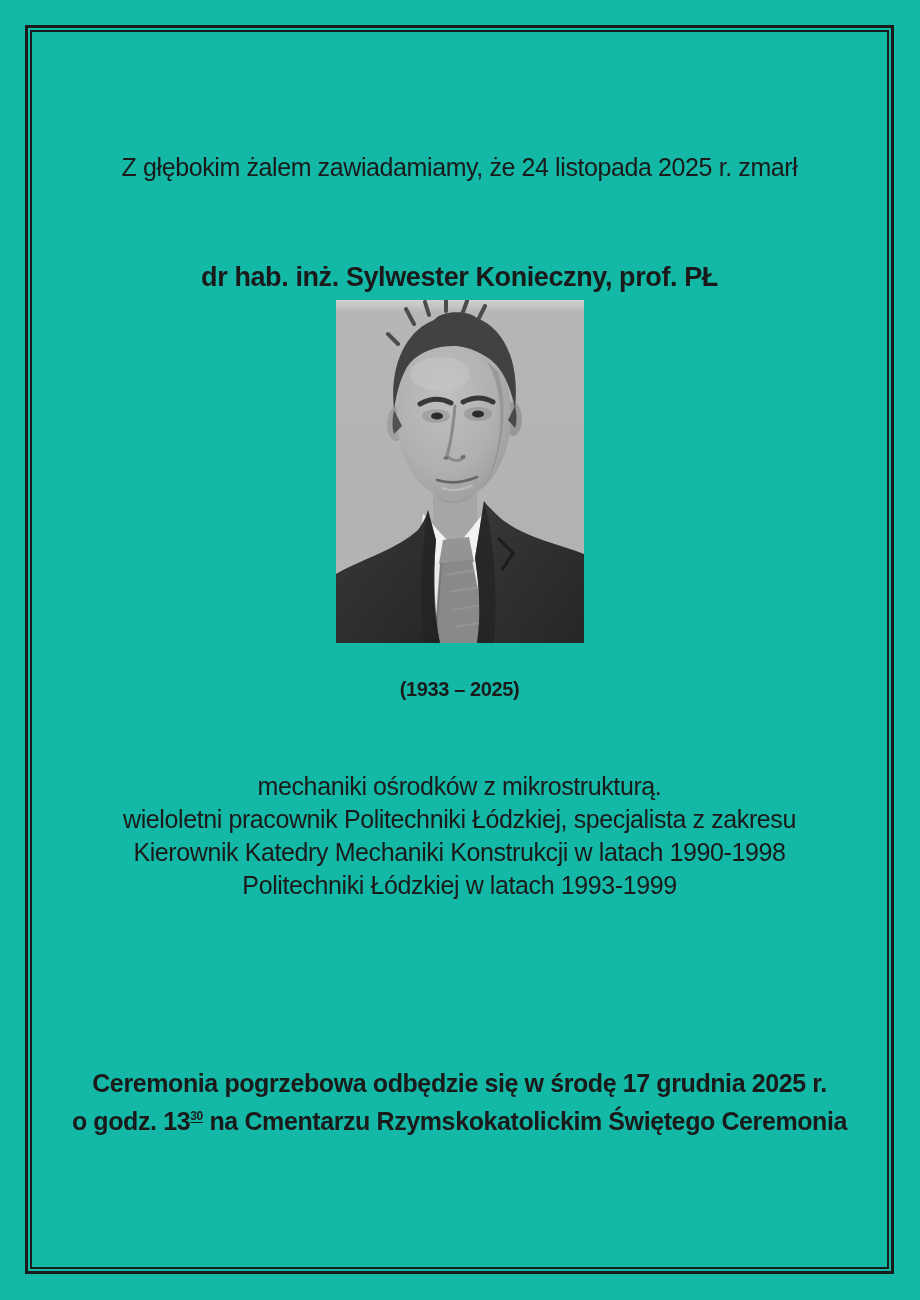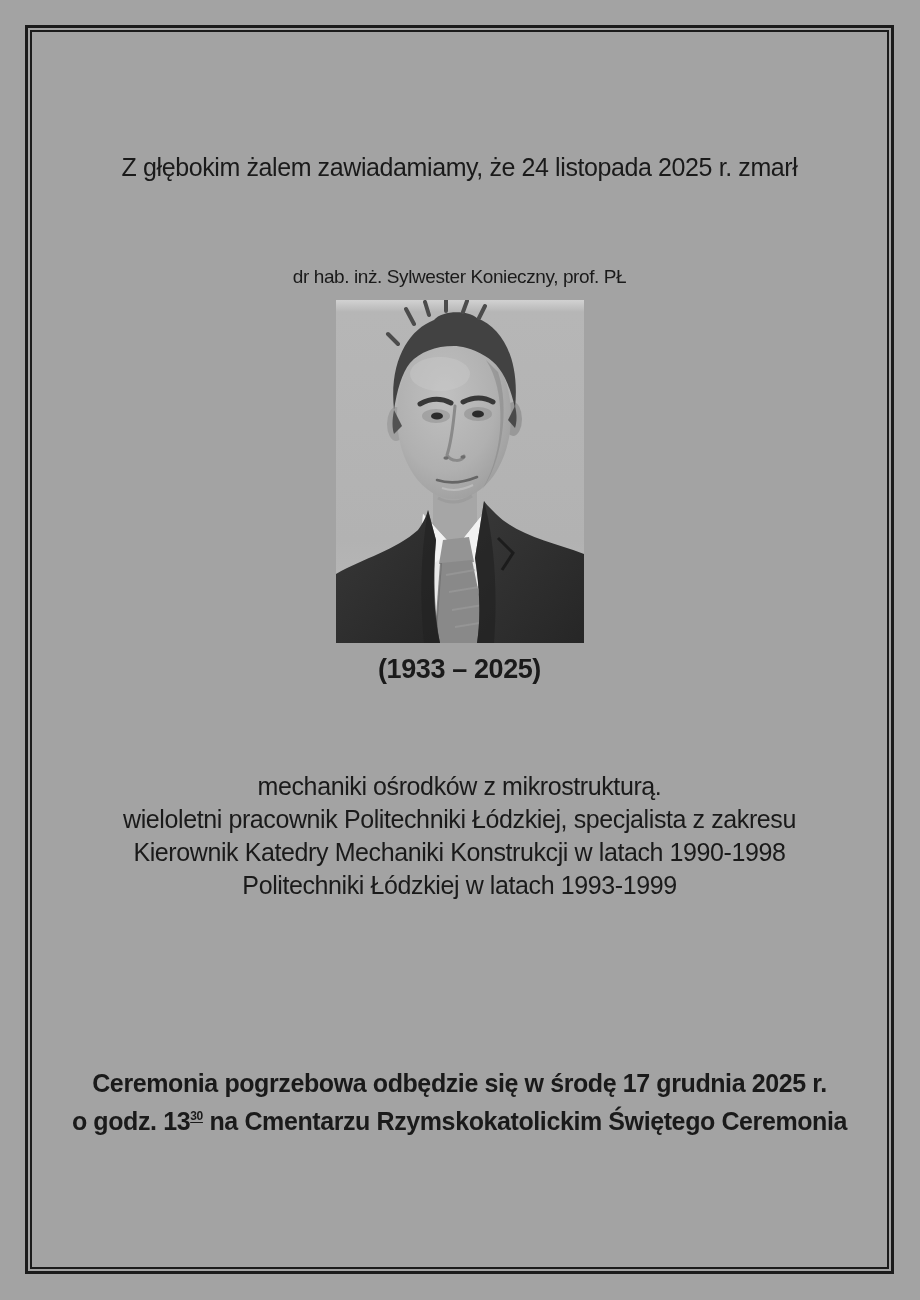--- a/index.html
+++ b/index.html
@@ -9,21 +9,21 @@
     width: 920px;
     height: 1300px;
     position: relative;
     font-family: "Liberation Sans", sans-serif;
     color: #1a1a1a;
     overflow: hidden;
   }
   .page {
     position: absolute;
     inset: 0;
-    background: #a3a3a3;
+    background: #14b8a6;
   }
   
   .frame-outer {
     position: absolute;
     left: 25px; top: 25px;
     width: 869px; height: 1249px;
     border: 3px solid #1b1b1b;
   }
   .frame-inner {
     position: absolute;
@@ -41,37 +41,37 @@
     text-align: center;
     letter-spacing: -0.4px;
   }
   .announcement {
     top: 119px;
     font-size: 25px;
     line-height: 32px;
   }
   .deceased-name {
     top: 228px;
-    font-size: 19px;
-    font-weight: 400;
+    font-size: 27px;
+    font-weight: 700;
     line-height: 34px;
   }
   .photo-wrap {
     position: absolute;
     top: 268px;
     left: 50%;
     transform: translateX(-50%);
     width: 248px;
     height: 343px;
     overflow: hidden;
   }
   .photo-wrap svg { display: block; width: 100%; height: 100%; }
   .years {
-    top: 622px;
-    font-size: 27px;
+    top: 646px;
+    font-size: 20px;
     font-weight: 700;
   }
   .bio {
     top: 738px;
     font-size: 25px;
     line-height: 33px;
   }
   .ceremony {
     top: 1032px;
     font-size: 25px;

